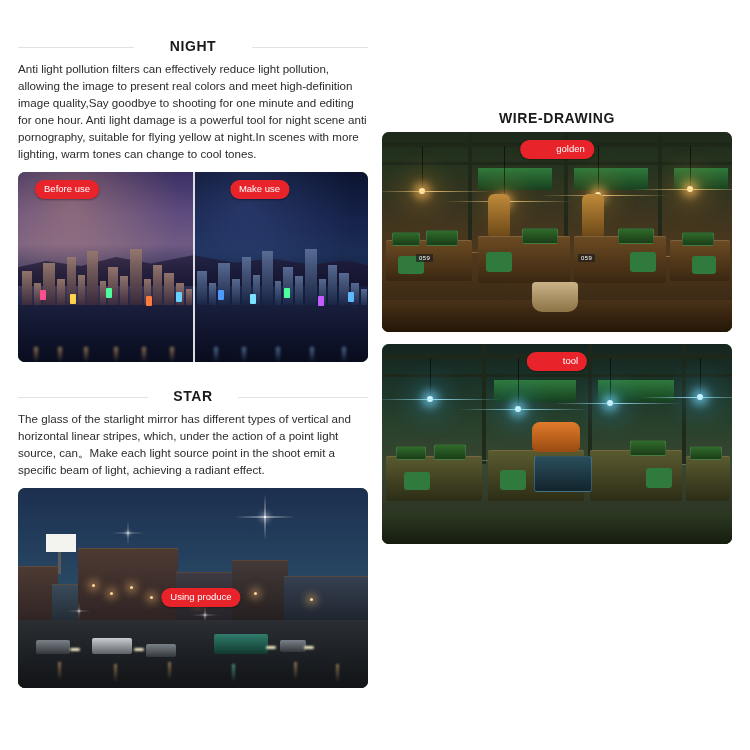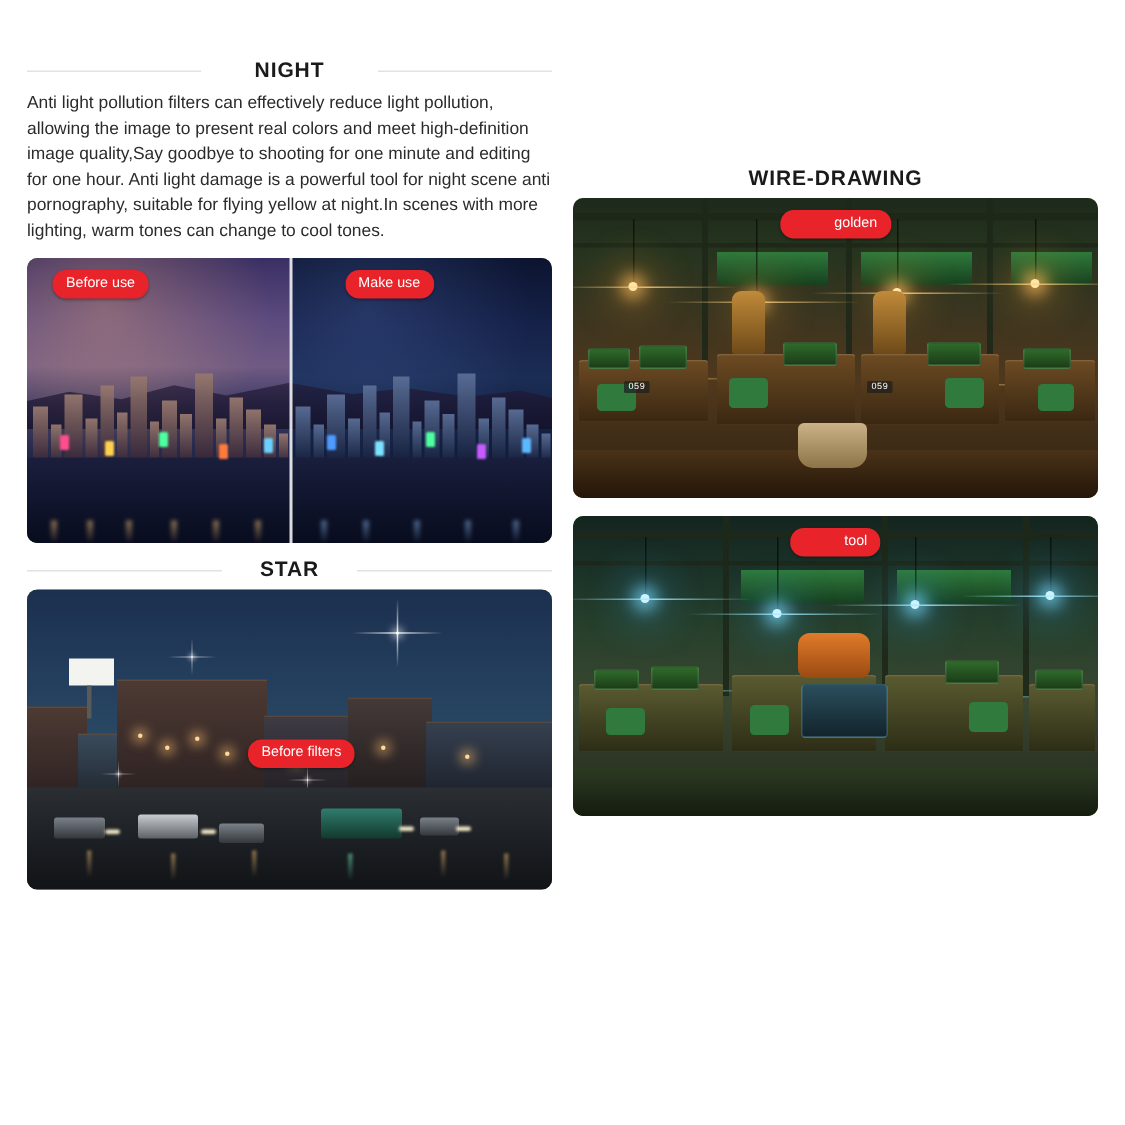--- a/index.html
+++ b/index.html
@@ -363,26 +363,27 @@
       <div class="neon-strip" style="left:266px;top:116px; background:#4dff9e;"></div>
       <div class="neon-strip" style="left:300px;top:124px; background:#c55cff;"></div>
       <div class="neon-strip" style="left:330px;top:120px; background:#5cb8ff;"></div>
 
       <div class="split-line"></div>
 
       <div class="badge left">Before use</div>
       <div class="badge right">Make use</div>
     </div>
 
-    <div class="title-rule-wrap" style="margin-top:9px;">
+    <div class="title-rule-wrap" style="margin-top:26px;">
       <div class="title-rule" style="left:0; width:130px;"></div>
       <div class="title-rule" style="right:0; width:130px;"></div>
       <div class="section-title">STAR</div>
     </div>
 
+    <p class="body-text">The glass of the starlight mirror has different types of vertical and horizontal linear stripes, which, under the action of a point light source, can。Make each light source point in the shoot emit a specific beam of light, achieving a radiant effect.</p>
 
     <div class="photo" id="star-photo">
       <div class="star-sky"></div>
 
       <div class="star-bldg" style="left:0;   top:78px;  width:40px; height:64px;"></div>
       <div class="star-bldg" style="left:34px;top:96px;  width:28px; height:46px; background:linear-gradient(180deg,#3a4a5a,#1d242c);"></div>
       <div class="star-bldg" style="left:60px;top:60px;  width:100px;height:82px;"></div>
       <div class="star-bldg" style="left:158px;top:84px; width:60px; height:58px; background:linear-gradient(180deg,#3f3b44,#1f1c22);"></div>
       <div class="star-bldg" style="left:214px;top:72px; width:56px; height:70px; background:linear-gradient(180deg,#433a38,#201a1b);"></div>
       <div class="star-bldg" style="left:266px;top:88px; width:84px; height:54px; background:linear-gradient(180deg,#364050,#1a1f28);"></div>
@@ -416,21 +417,21 @@
       <div class="headlight" style="left:248px; top:158px;"></div>
       <div class="headlight" style="left:286px; top:158px;"></div>
 
       <div class="reflection" style="left:40px;  top:174px;"></div>
       <div class="reflection" style="left:96px;  top:176px;"></div>
       <div class="reflection" style="left:150px; top:174px;"></div>
       <div class="reflection" style="left:214px; top:176px; background:linear-gradient(180deg, rgba(120,255,200,.5), rgba(120,255,200,0));"></div>
       <div class="reflection" style="left:276px; top:174px;"></div>
       <div class="reflection" style="left:318px; top:176px;"></div>
 
-      <div class="badge" style="left:183px; transform:translateX(-50%); top:100px;">Before filters</div>
+      <div class="badge" style="left:183px; transform:translateX(-50%); top:100px;">Using produce</div>
     </div>
   </div>
 
   <div class="col-right">
 
     <div class="title-rule-wrap">
       <div class="section-title">WIRE-DRAWING</div>
     </div>
 
 

